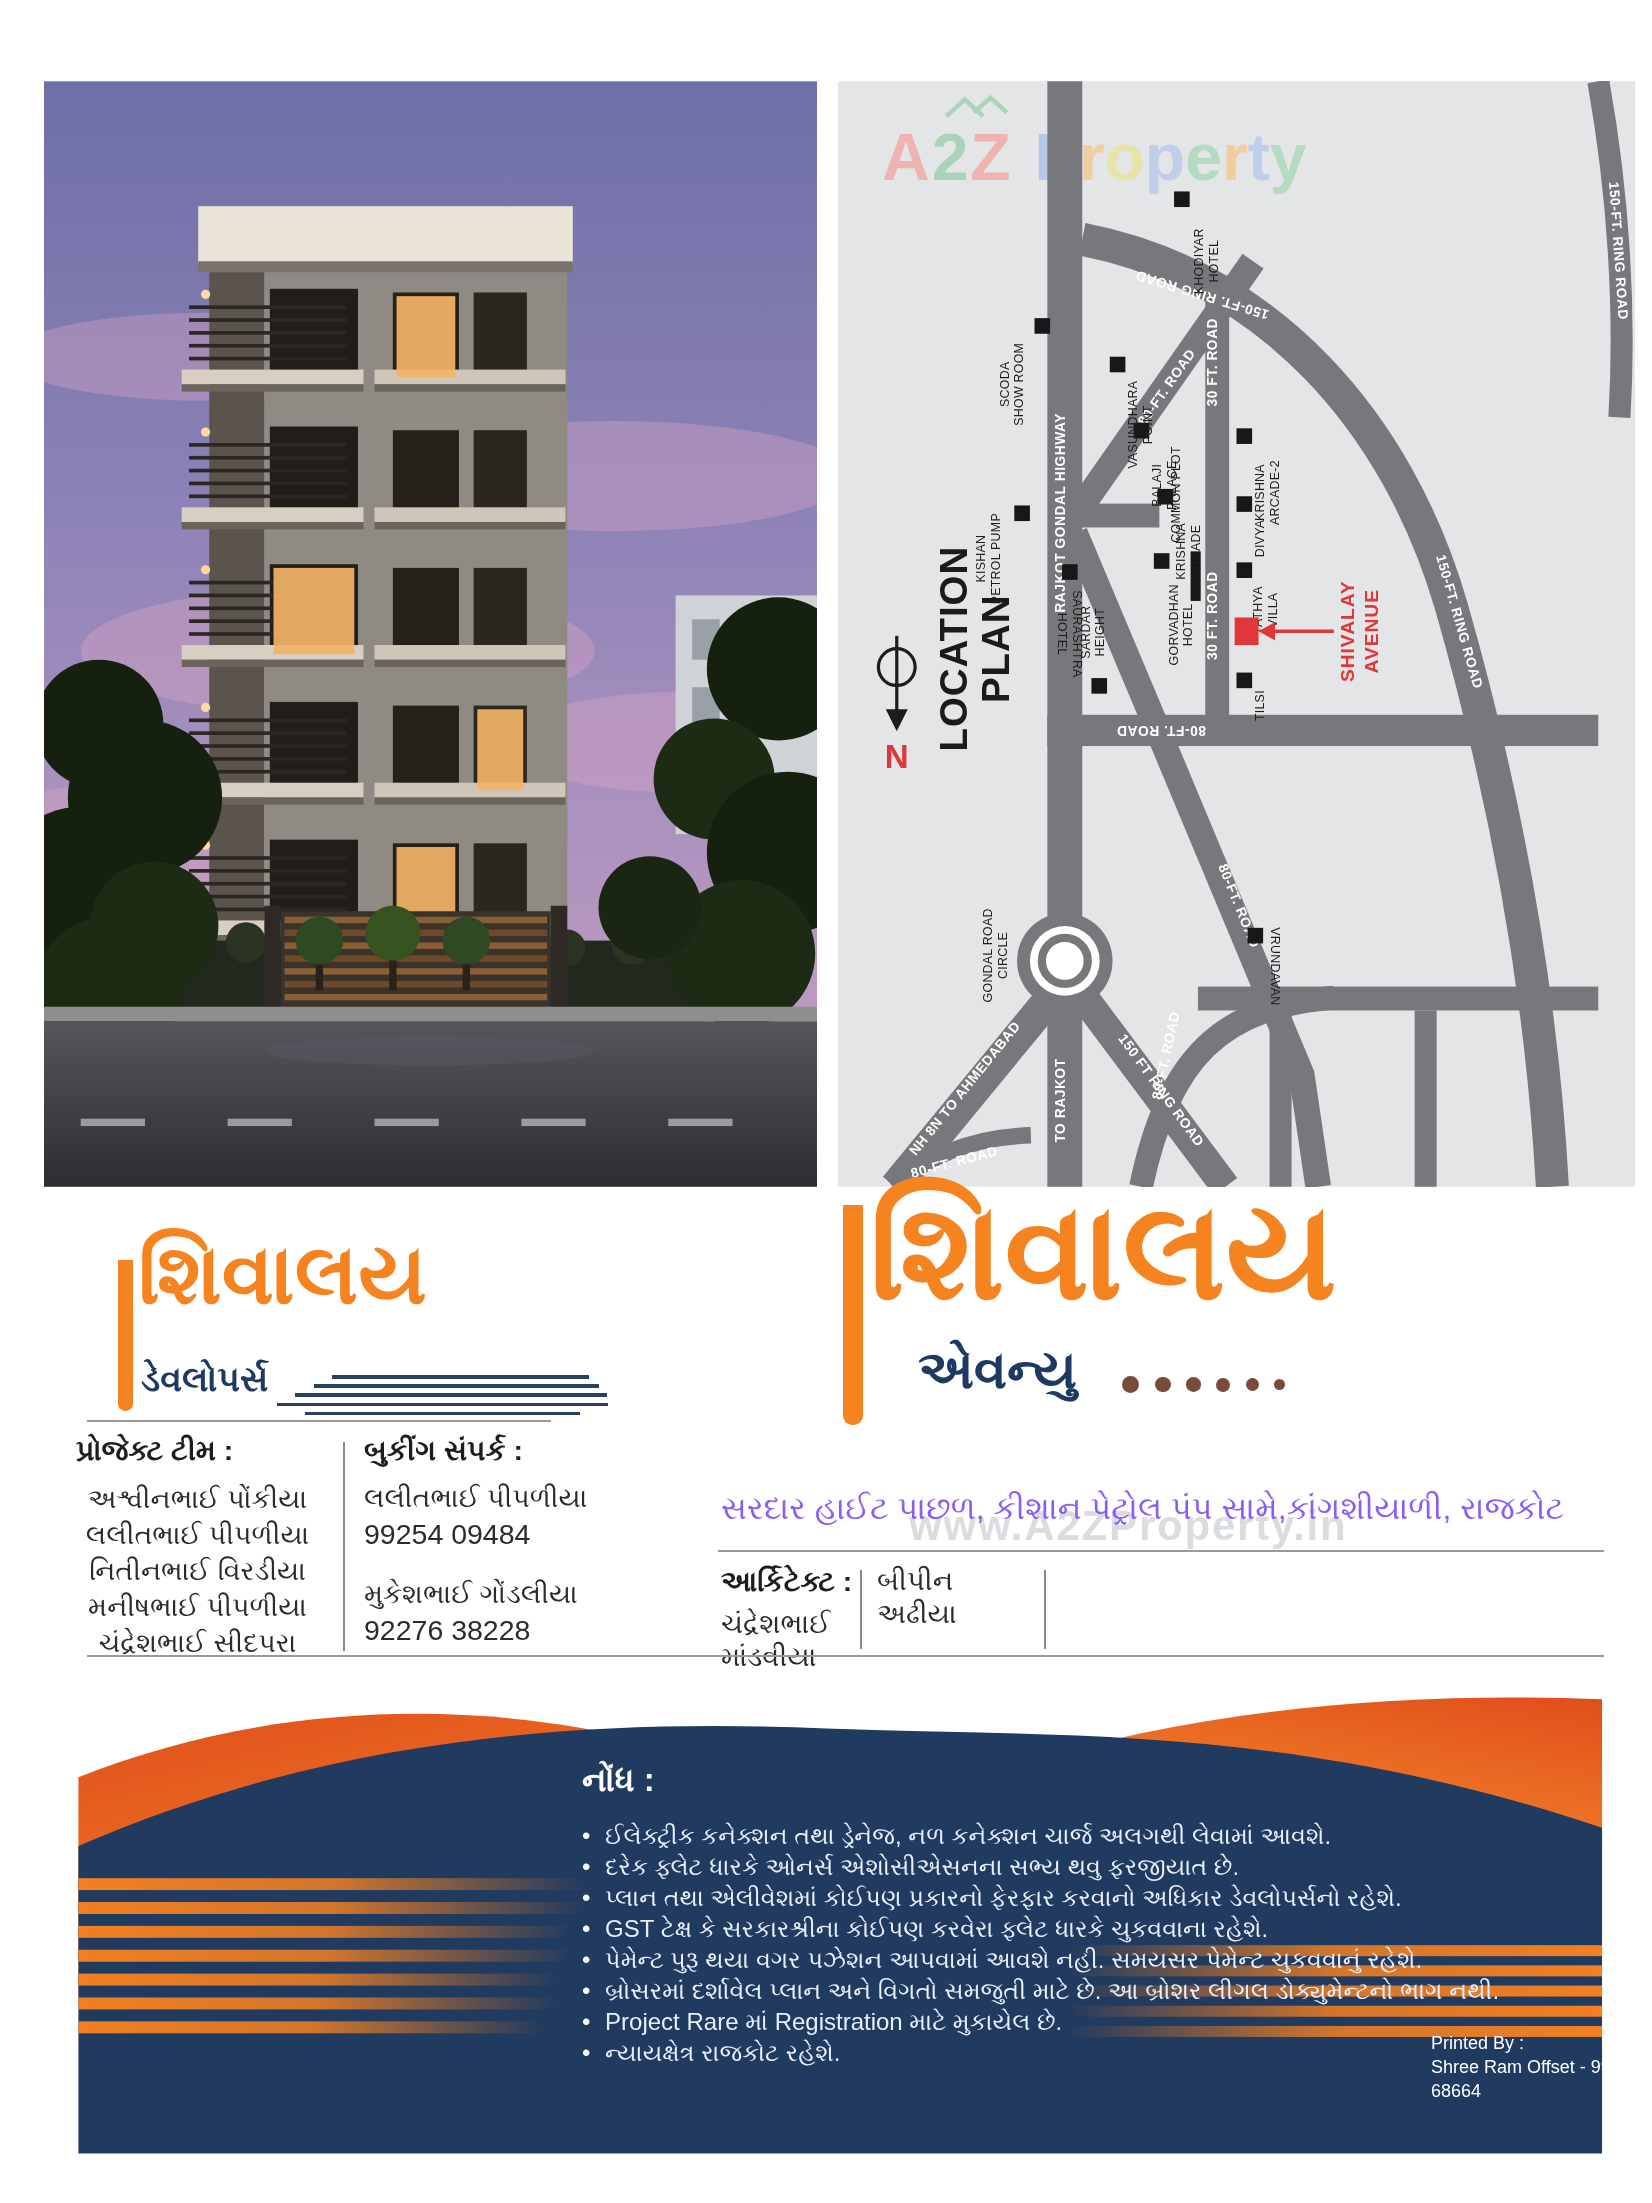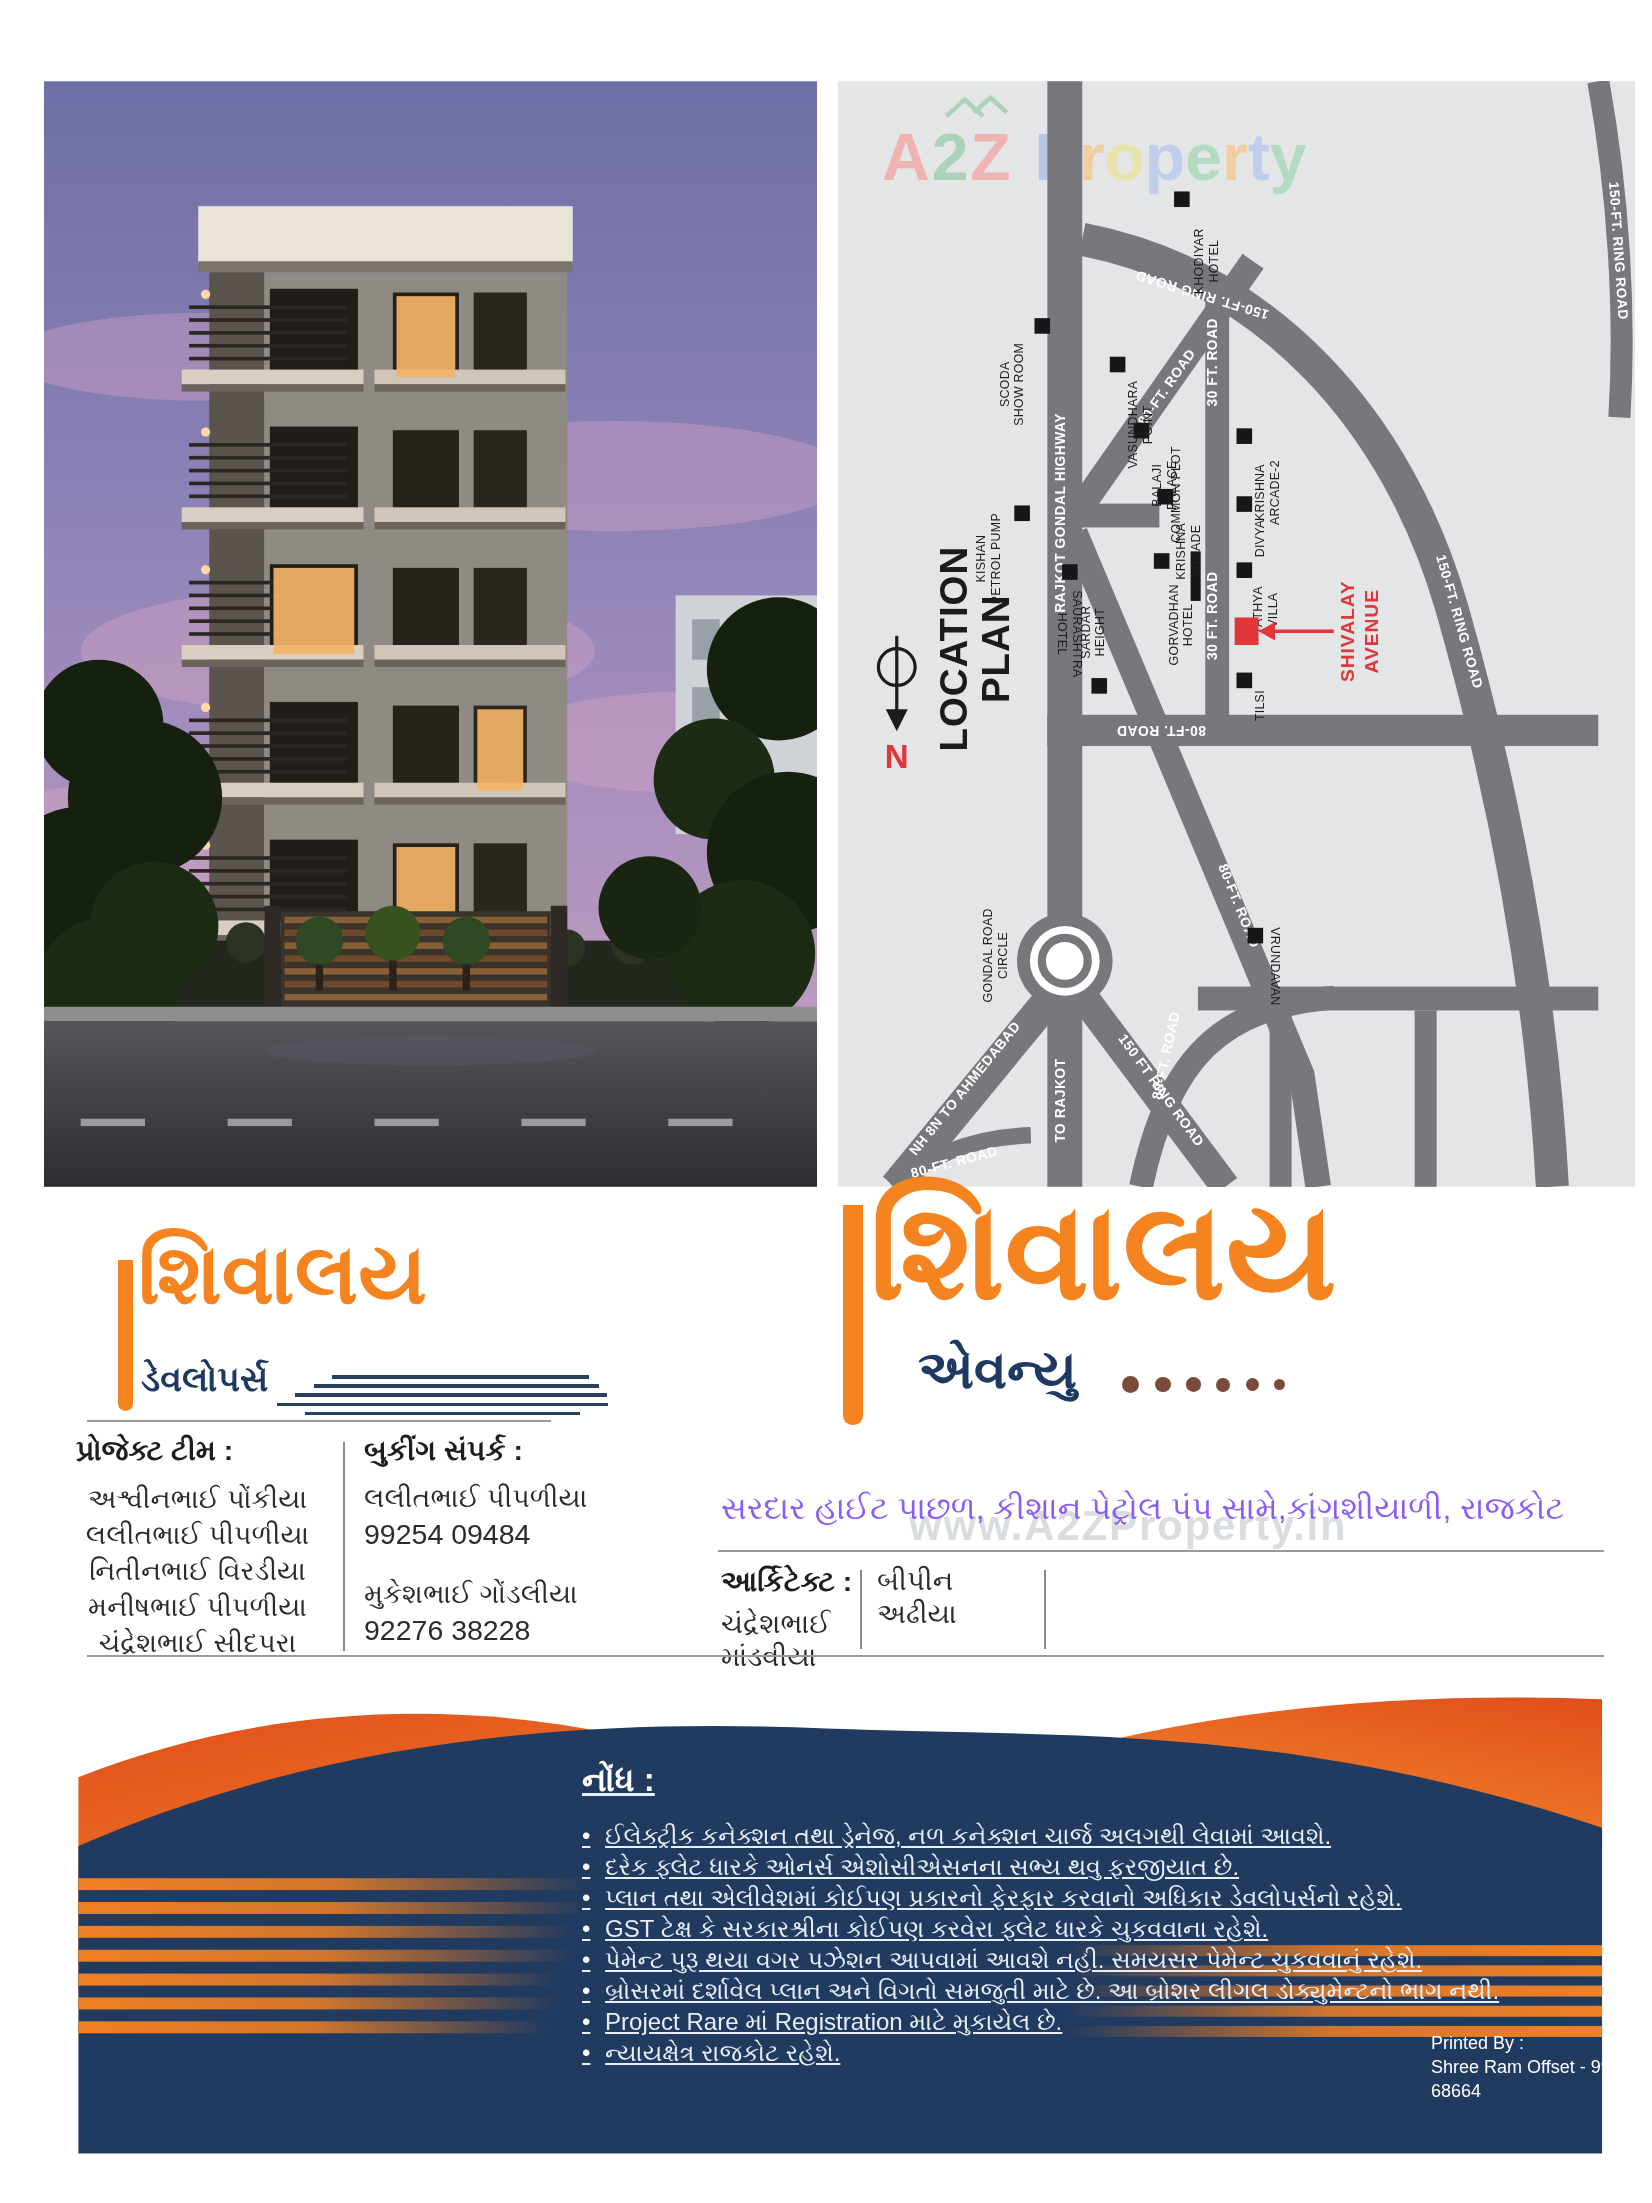--- a/index.html
+++ b/index.html
@@ -35,21 +35,21 @@
   .addr1 b{color:#1E3A63;font-weight:bold;}
   .addr2{left:721px;top:1490px;font-size:32px;color:#8b5cf6;}
   .wm-url{left:909px;top:1502px;font-size:42px;font-weight:bold;color:rgba(168,174,182,0.42);letter-spacing:1.8px;}
 
   .cons{top:1565px;}
   .cons .col-head{margin-bottom:9.2px;}
   .cons .nm{font-size:27.5px;color:#2b2b2b;}
 
   
   .band{left:0;top:1690px;}
-  .notes{left:582px;top:1761px;width:973px;color:#E9EFF9;text-decoration:underline;}
+  .notes{left:582px;top:1761px;width:973px;color:#E9EFF9;}
   .notes-head{font-size:33px;font-weight:bold;color:#ffffff;margin-bottom:20px;}
   .note-row{display:flex;align-items:flex-start;line-height:31px;font-size:24px;}
   .note-row .b{color:#ffffff;margin-right:14.7px;font-size:24px;}
   .printed{left:1431px;top:2031px;color:#ffffff;font-size:18px;line-height:24px;}
 
   
   .mpoi{font-size:13.5px;fill:#1d1d1d;letter-spacing:.3px;}
   .mroad{font-size:15px;font-weight:bold;fill:#ffffff;letter-spacing:.6px;}
   .msite{font-size:21px;font-weight:bold;fill:#E0373B;letter-spacing:1px;}
   .mtitle{font-size:42px;font-weight:bold;fill:#1b1b1b;letter-spacing:1px;}

